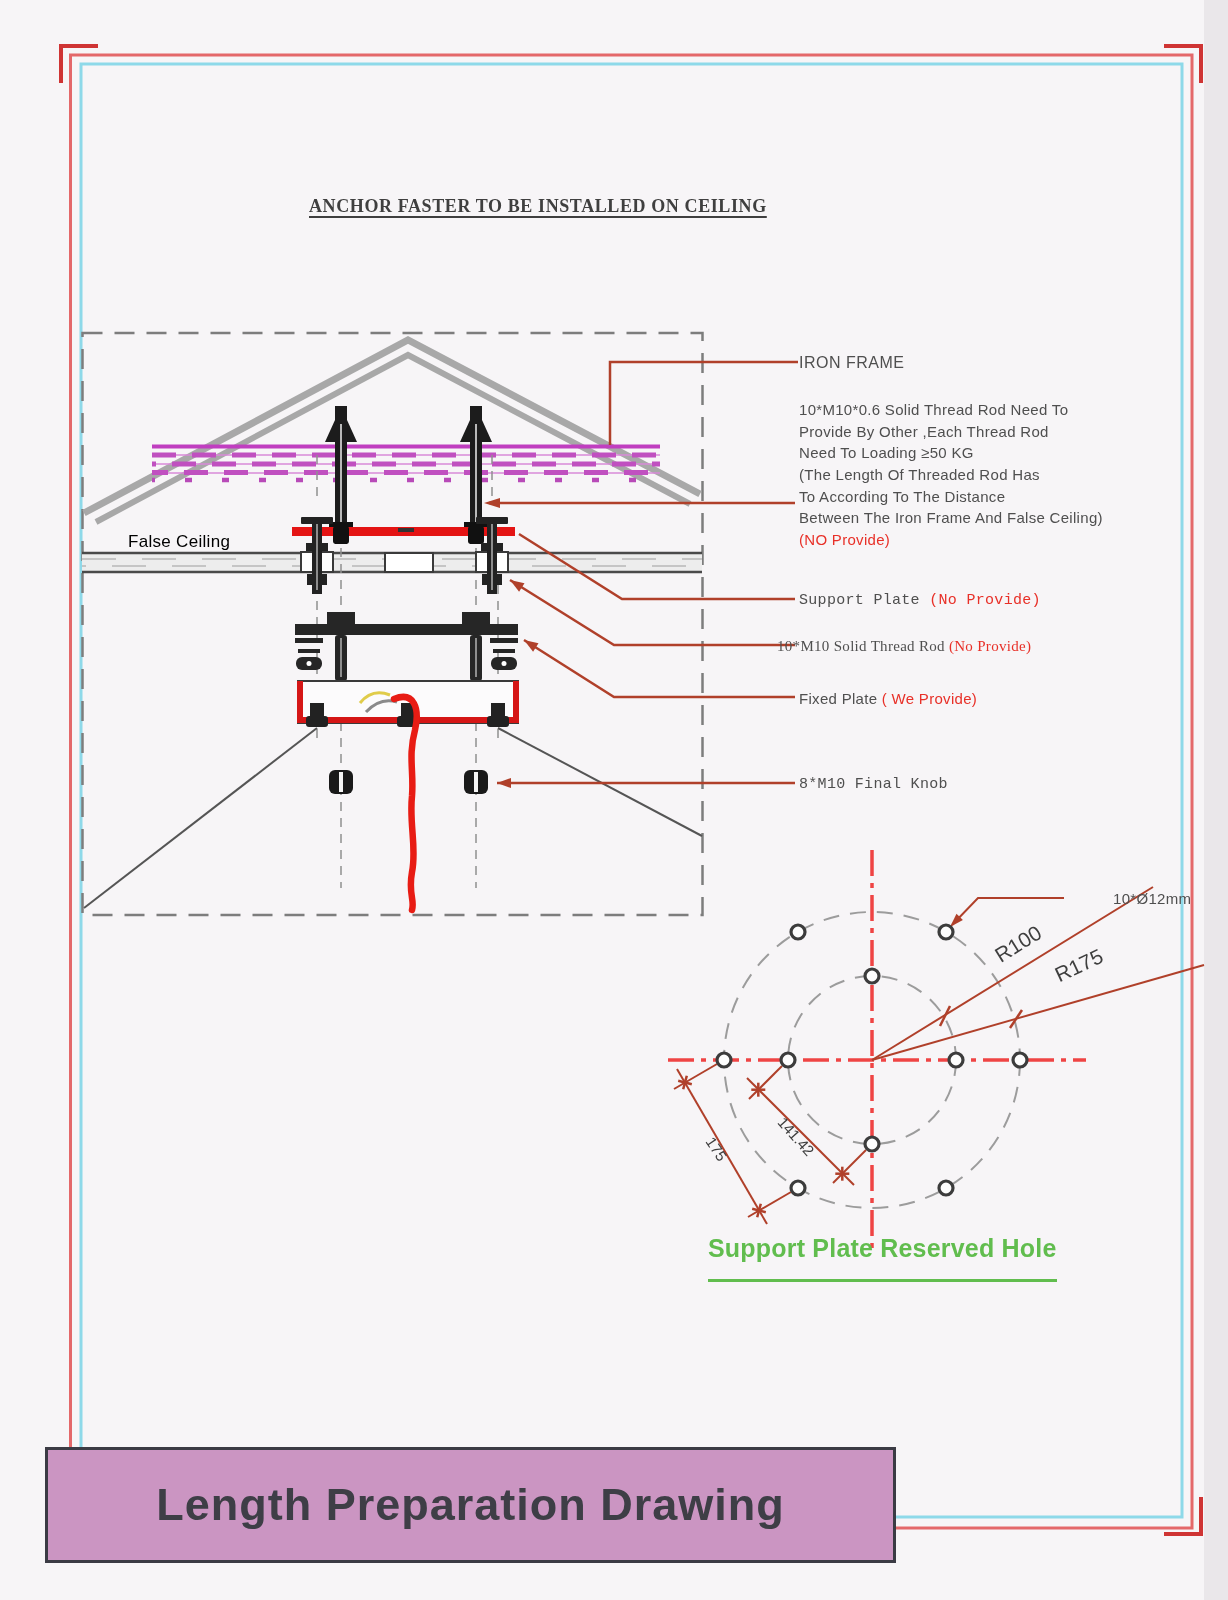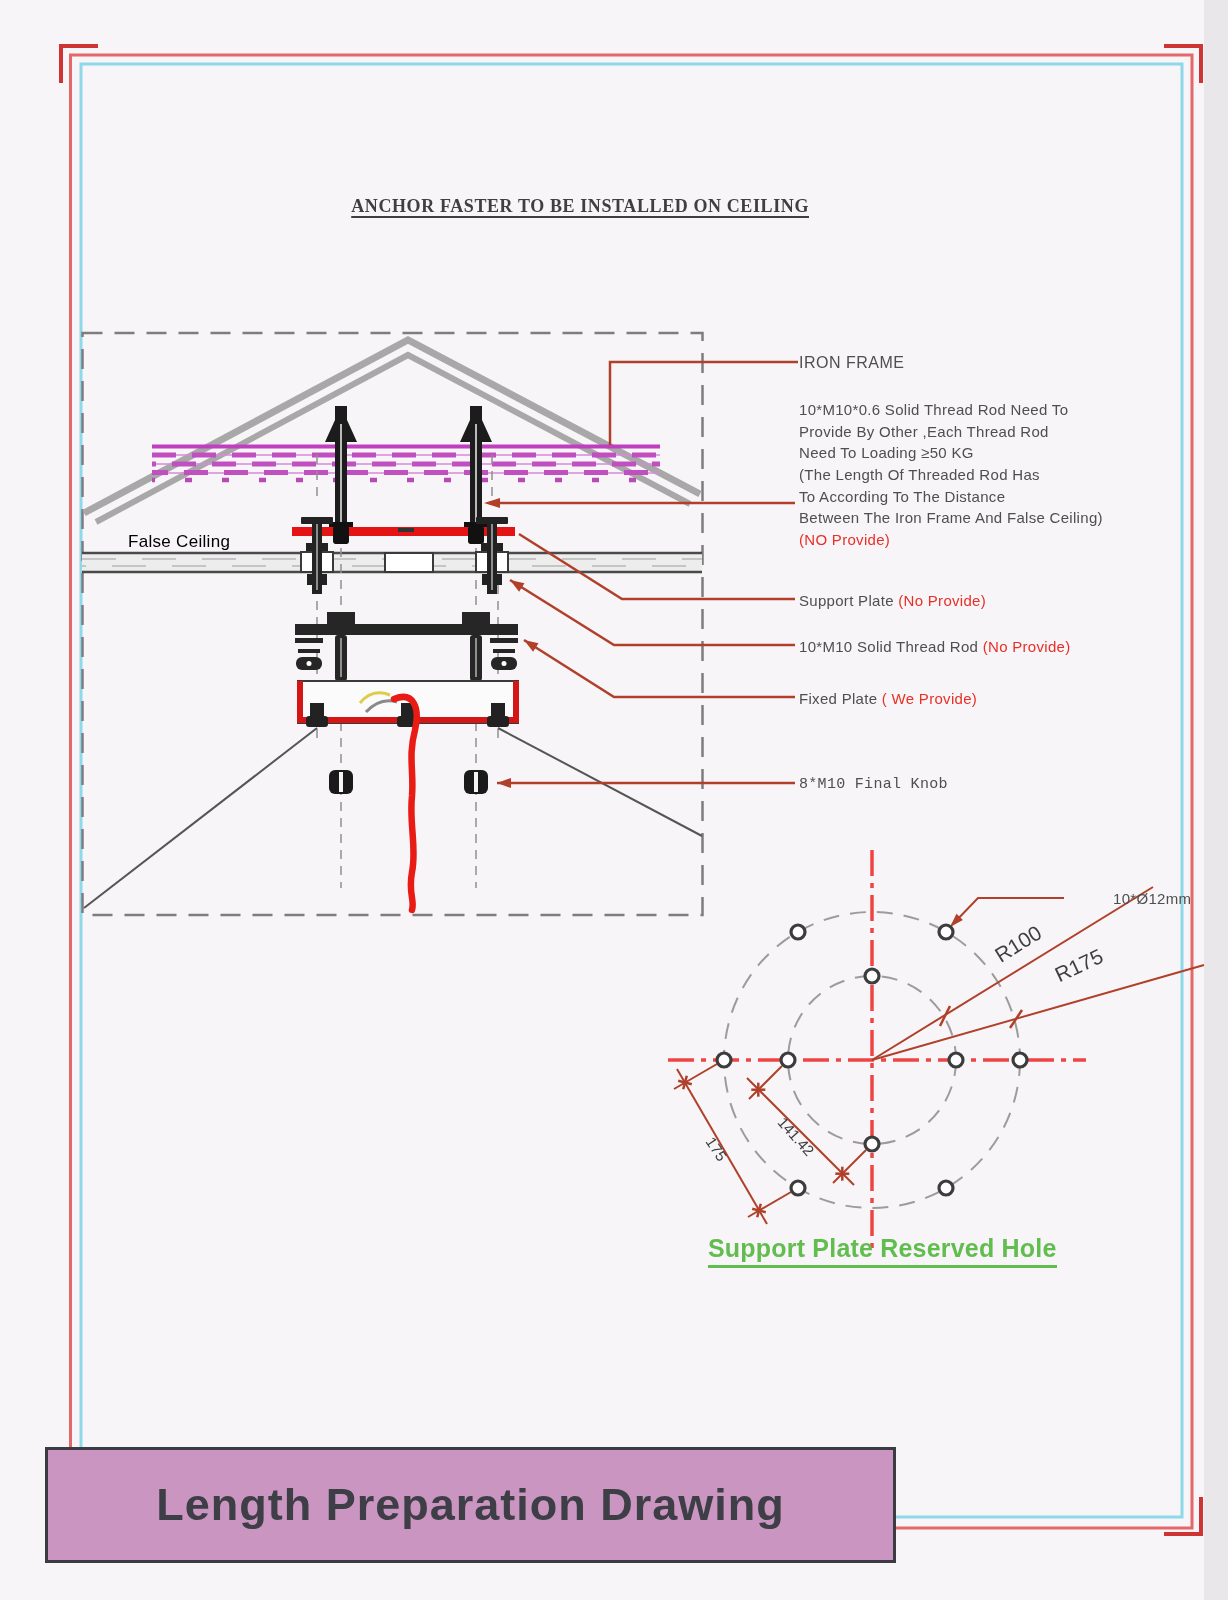--- a/index.html
+++ b/index.html
@@ -3,34 +3,34 @@
 <meta charset="utf-8">
 <style>
   html,body{margin:0;padding:0;background:#f6f3f6;}
   #stage{position:relative;width:1228px;height:1600px;background:#f7f5f7;overflow:hidden;
          font-family:"Liberation Sans",sans-serif;}
   #right-strip{position:absolute;left:1204px;top:0;width:24px;height:1600px;background:#eae7ea;}
   svg.layer{position:absolute;left:0;top:0;}
   .lbl{position:absolute;font:15px/1.4 "Liberation Sans",sans-serif;color:#4f4f4f;
        white-space:nowrap;letter-spacing:.3px;}
   .red{color:#e83028;}
-  #main-title{position:absolute;left:309px;top:194px;width:500px;text-align:right;
+  #main-title{position:absolute;left:309px;top:194px;width:500px;text-align:left;
       font-family:"Liberation Serif",serif;font-weight:bold;font-size:18px;color:#3f3f3f;
       letter-spacing:.6px;text-decoration:underline;text-decoration-thickness:2px;text-underline-offset:4px;}
   #iron-frame-label{top:352px;left:799px;font-size:16px;letter-spacing:.5px;}
   #note-block{top:399px;left:799px;}
   #note-block div{height:21.7px;}
-  #lbl-support{top:590px;left:799px;}
-  #lbl-rod{top:636px;left:799px;}
+  #lbl-support{top:590px;left:799px;font-family:Liberation Mono, monospace;}
+  #lbl-rod{top:636px;left:777px;font-family:Liberation Serif, serif;}
   #lbl-fixed{top:688px;left:799px;}
   #lbl-knob{top:774px;left:799px;font-family:Liberation Mono, monospace;}
   #false-ceiling-label{top:530px;left:128px;font-size:17px;color:#000000;}
   #hole-spec-label{top:888px;left:1069px;margin-left:44px;}
   #green-caption{position:absolute;left:708px;top:1234px;font-size:25px;font-weight:bold;
-      color:#61bd4e;border-bottom:3px solid #61bd4e;padding-bottom:2px;letter-spacing:.2px;
+      color:#61bd4e;border-bottom:3px solid #61bd4e;padding-bottom:16px;letter-spacing:.2px;
       white-space:nowrap;}
   #footer-box{position:absolute;left:45px;top:1447px;width:845px;height:110px;
       background:#cb95c2;border:3px solid #3b3b44;display:flex;align-items:center;justify-content:center;}
   #footer-title{font-size:45px;font-weight:bold;color:#3e3e46;letter-spacing:1px;
       font-family:"Liberation Sans",sans-serif;}
 </style>
 </head>
 <body>
 
 <div id="stage">

